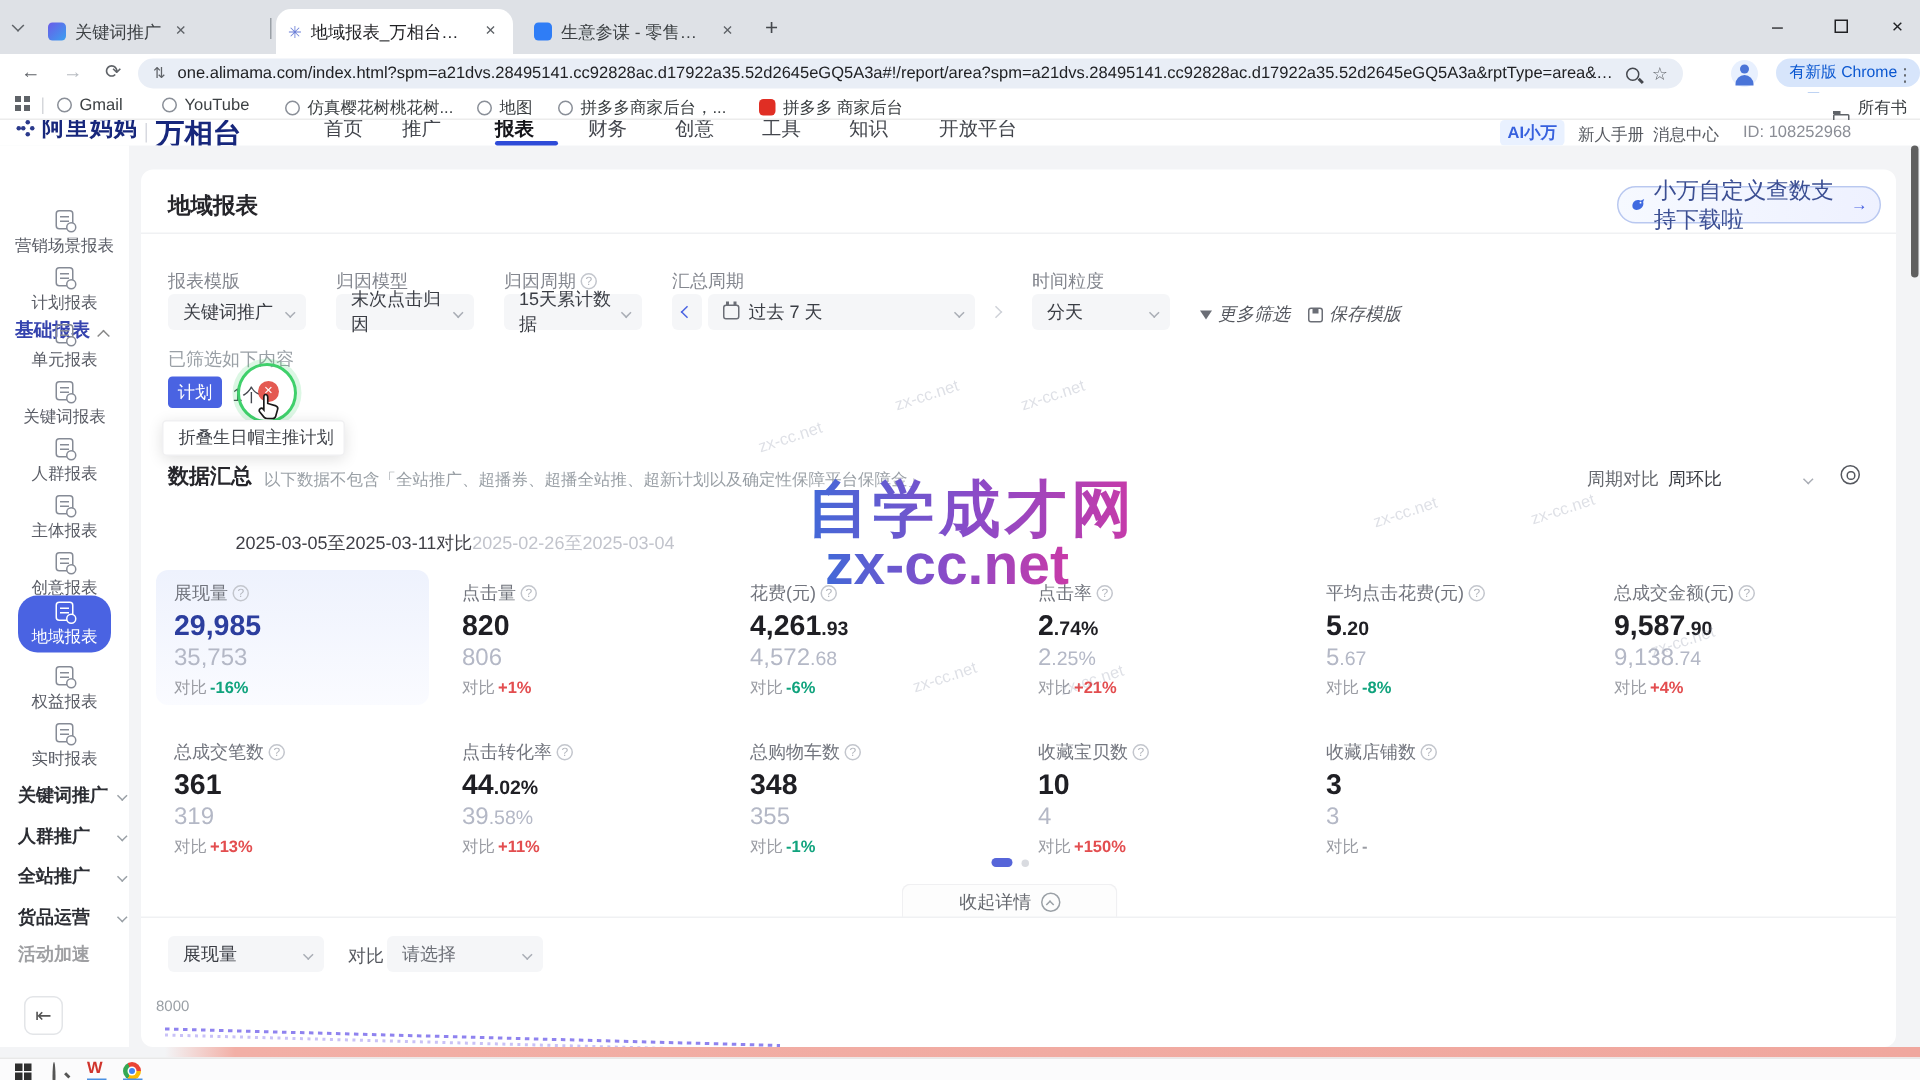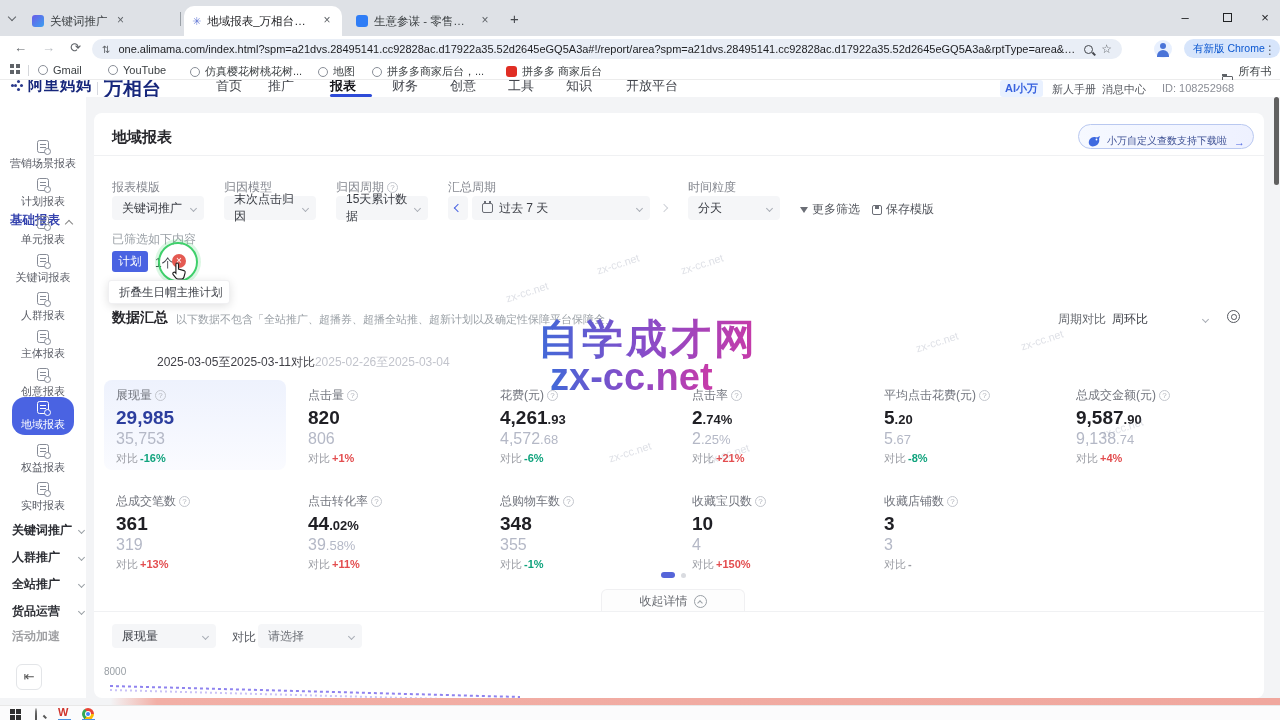--- a/index.html
+++ b/index.html
@@ -79,36 +79,36 @@
   .sb-item.active .docic::after { border-color:#fff; background:#4a63e2; }
   .sb-nav { position:absolute; left:12px; width:72px; height:20px; font-size:12px; font-weight:bold; color:#2b2d33; display:flex; align-items:center; justify-content:space-between; }
   .sb-nav .chev { border-color:#9aa0a6; width:5px; height:5px; }
   .sb-nav.faded { opacity:.45; filter:blur(.4px); }
   .collapsebtn { position:absolute; left:16px; top:664px; width:26px; height:26px; border:1px solid #e3e5e8; border-radius:6px; background:#fff; color:#555; font-size:13px; text-align:center; line-height:24px; }
   .collapsebtn::before{ content:"⇤"; }
 
   
   .maincard { position:absolute; left:94px; top:113px; width:1170px; height:585px; background:#fff; border-radius:8px; }
   .pg-title { position:absolute; left:112px; top:128px; font-size:15px; font-weight:bold; color:#26262b; }
-  .banner { position:absolute; left:1078px; top:124px; width:176px; height:25px; border:1px solid #b9c8f0; border-radius:13px; background:linear-gradient(90deg,#f6f9ff,#eef1ff); display:flex; align-items:flex-end; gap:5px; padding:0 8px; font-size:10px; color:#3c4f93; }
+  .banner { position:absolute; left:1078px; top:124px; width:176px; height:25px; border:1px solid #b9c8f0; border-radius:13px; background:linear-gradient(90deg,#f6f9ff,#eef1ff); display:flex; align-items:center; gap:5px; padding:0 8px; font-size:15px; color:#3c4f93; }
   .g-arrow { color:#4a63e2; font-size:11px; margin-left:auto; }
   .g-arrow::before{ content:"→"; }
   .divider1 { position:absolute; left:94px; top:155px; width:1170px; height:1px; background:#f0f1f3; }
 
   .flabel { position:absolute; top:179px; font-size:12px; color:#84878f; }
   .help { display:inline-block; width:11px; height:11px; border:1px solid #c3c6cd; border-radius:50%; color:#b3b6bd; font-size:8px; line-height:10px; text-align:center; vertical-align:1px; margin-left:3px; }
   .help::before{ content:"?"; }
   .fbox { position:absolute; top:196px; height:24px; background:#f5f6f8; border-radius:4px; display:flex; align-items:center; padding:0 8px 0 10px; font-size:12px; color:#3a3d44; }
   .fbox .chev { margin-left:auto; width:5px; height:5px; border-color:#a9adb5; }
   .sqbtn { position:absolute; top:196px; width:20px; height:24px; background:#f5f6f8; border-radius:4px; display:flex; align-items:center; justify-content:center; }
   .chev.left { transform:rotate(135deg); border-color:#4a63e2; }
   .chev.right { transform:rotate(-45deg); border-color:#cfd2d8; }
   .calic { position:relative; width:11px; height:10px; border:1.2px solid #6b6e76; border-radius:2px; margin-right:6px; }
   .calic::before { content:""; position:absolute; left:1px; top:-3px; width:2px; height:3px; background:#6b6e76; box-shadow:5px 0 #6b6e76; }
-  .toolbtn { position:absolute; top:201px; font-size:12px; color:#55585f; display:flex; align-items:center; gap:4px; }
+  .toolbtn { position:absolute; top:201px; font-size:12px; color:#55585f; display:flex; align-items:center; gap:4px;font-style:italic; }
   .funnel { width:0; height:0; border-left:4px solid transparent; border-right:4px solid transparent; border-top:6px solid #6b6e76; }
   .saveic { position:relative; width:10px; height:10px; border:1.2px solid #6b6e76; border-radius:2px; }
   .saveic::before{ content:""; position:absolute; left:2px; top:0; width:4px; height:3px; background:#6b6e76; }
 
   .hint { position:absolute; left:112px; top:231px; font-size:12px; color:#9aa0a6; }
   .tagplan { position:absolute; left:112px; top:251px; width:36px; height:21px; background:#4a63e2; color:#fff; border-radius:3px; font-size:11.5px; display:flex; align-items:center; justify-content:center; }
   .tagcount { position:absolute; left:155px; top:255px; font-size:12px; color:#43464d; }
   .delic { position:absolute; left:172px; top:254px; width:14px; height:14px; border-radius:50%; background:#e45a52; color:#fff; font-size:10px; line-height:13px; text-align:center; }
   .delic::before{ content:"×"; }
   .clickring { position:absolute; left:158px; top:242px; width:40px; height:40px; border:2.5px solid #3fd06b; border-radius:50%; box-shadow:0 0 0 3px rgba(63,208,107,.18); }

